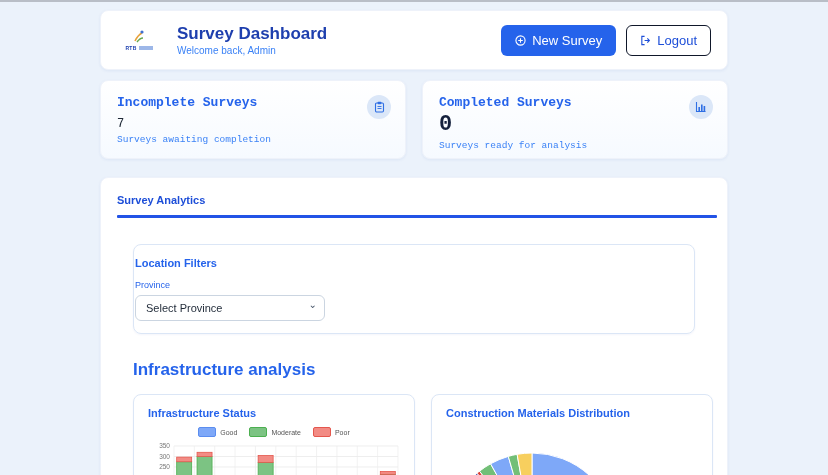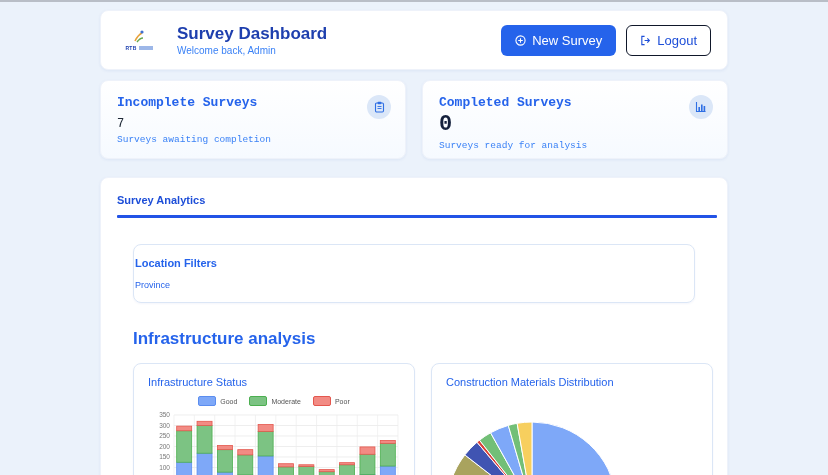--- a/index.html
+++ b/index.html
@@ -54,21 +54,21 @@
     width:100%;font-size:11px;color:#1f2937;padding:6px 22px 6px 10px;
     border:1px solid #cbd5e1;border-radius:6px;background:#fff;
     appearance:none;-webkit-appearance:none;font-family:"Liberation Sans",sans-serif;
   }
   .select-chevron{position:absolute;right:8px;top:4px;font-size:10px;color:#475569;pointer-events:none;}
 
   .section-title{font-size:17px;font-weight:bold;color:#2563eb;margin-top:26px;}
 
   .charts-row{display:grid;grid-template-columns:1fr 1fr;gap:16px;margin-top:14px;}
   .chart-card{border:1px solid #dbe6f6;border-radius:8px;padding:12px 14px;height:220px;position:relative;box-shadow:0 1px 2px rgba(30,64,175,0.05);}
-  .chart-title{font-size:11px;font-weight:normal;color:#2563eb;margin-bottom:8px;}
+  .chart-title{font-size:11px;font-weight:bold;color:#2563eb;margin-bottom:8px;}
   .bar-legend{display:flex;justify-content:center;gap:12px;margin:4px 0 3px 0;}
   .legend-item{display:flex;align-items:center;gap:4px;font-size:7px;color:#555;}
   .legend-swatch{width:16px;height:8px;border-radius:2px;display:inline-block;}
   svg{display:block;}
 </style>
 </head>
 <body>
 
 <div class="top-edge"></div>
 
@@ -138,20 +138,26 @@
 
   <div class="card analytics-card">
     <span class="tab-label">Survey Analytics</span>
     <div class="tab-underline"></div>
 
     <div class="analytics-body">
 
       <div class="filters-card">
         <div class="filters-title">Location Filters</div>
         <div class="field-label">Province</div>
+        <div class="select-wrap">
+          <select>
+            <option>Select Province</option>
+          </select>
+          <span class="select-chevron">⌄</span>
+        </div>
       </div>
 
       <div class="section-title">Infrastructure analysis</div>
 
       <div class="charts-row">
 
         <div class="chart-card">
           <div class="chart-title">Infrastructure Status</div>
           <div class="bar-legend" id="bar-legend">
               <span class="legend-item">

